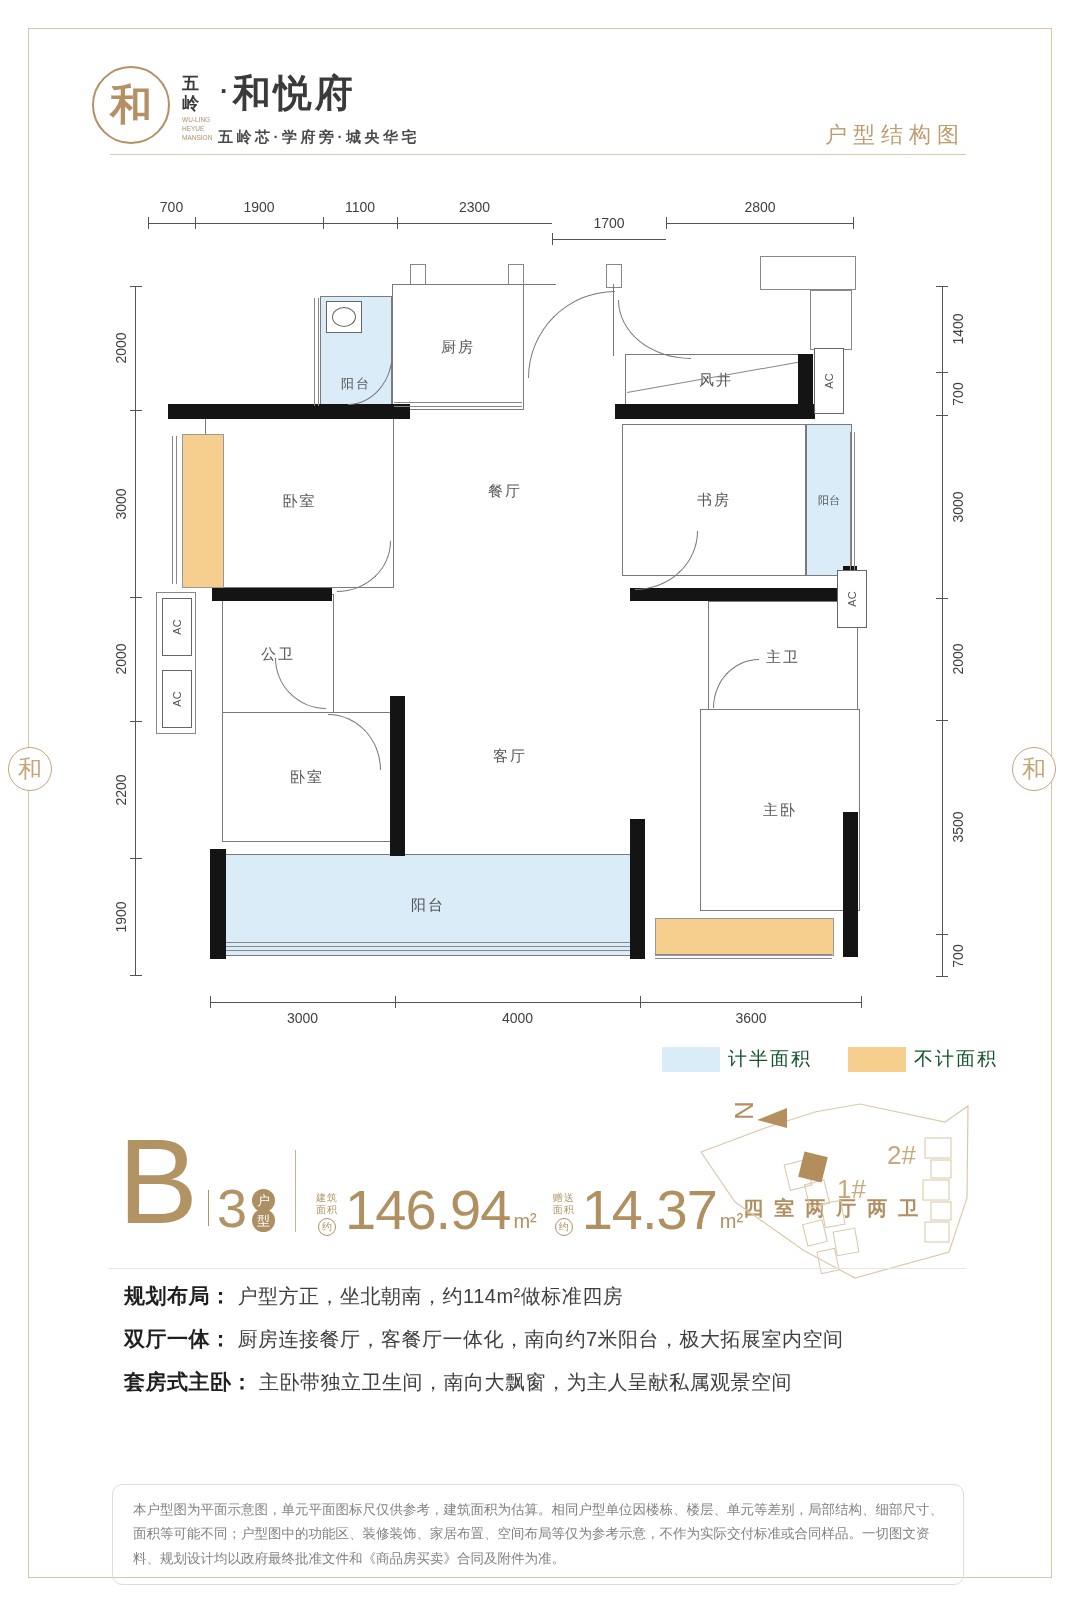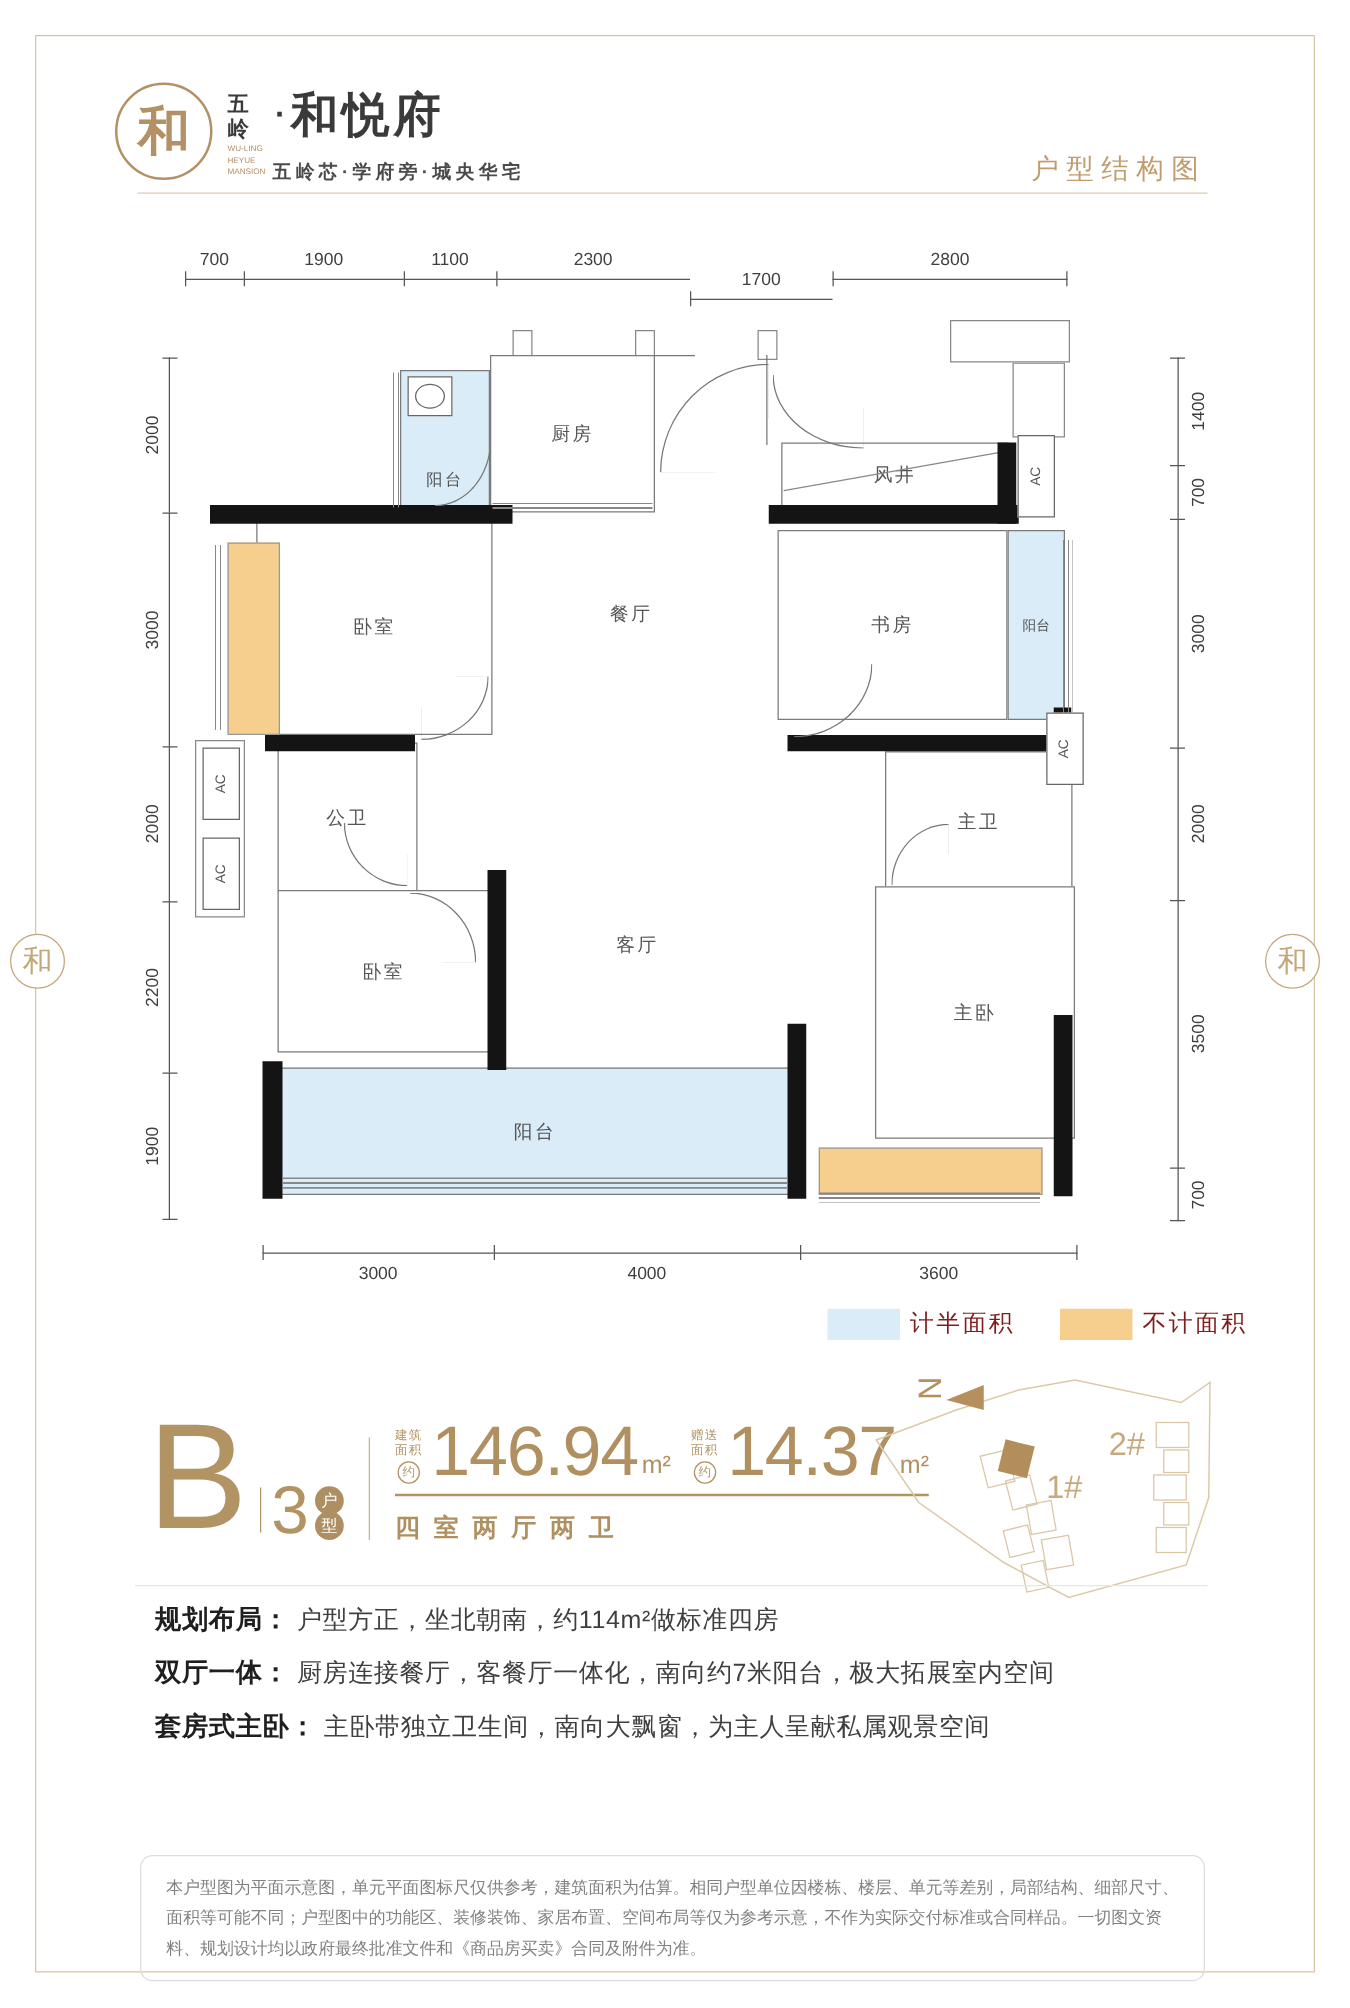--- a/index.html
+++ b/index.html
@@ -56,34 +56,34 @@
   .vseg .line{position:absolute;top:0;bottom:0;width:1px;background:#555;}
   .vseg .tick{position:absolute;height:1px;width:12px;background:#555;top:0;}
   .vseg .tick-b{top:auto;bottom:0;}
   .vseg span{position:absolute;top:50%;transform:translate(-50%,-50%) rotate(-90deg);
        font-size:14px;color:#3f3f3f;white-space:nowrap;}
   .dim-left .line{right:6px;} .dim-left .tick{right:0;} .dim-left span{left:9px;}
   .dim-right .line{left:6px;} .dim-right .tick{left:0;} .dim-right span{left:22px;}
   
   .legend{position:absolute;left:662px;top:1046px;display:flex;align-items:center;}
   .swatch{width:58px;height:25px;}
-  .legend .lab{font-size:19px;color:#7f1d1d;letter-spacing:2px;margin-left:8px;}
+  .legend .lab{font-size:19px;color:#14532d;letter-spacing:2px;margin-left:8px;}
   .legend .sp{width:36px;}
   
   .unit-row{position:absolute;left:118px;top:1126px;display:flex;align-items:flex-end;}
   .b-letter{font-size:120px;line-height:0.92;color:#B29363;}
   .b-num{display:flex;align-items:flex-end;margin-left:10px;padding-bottom:4px;}
   .b-bar{width:1px;height:36px;background:#B29363;margin:0 8px 6px 0;}
   .b-3{font-size:54px;line-height:0.9;color:#B29363;}
   .badge{display:flex;flex-direction:column;margin-left:5px;}
   .badge i{font-style:normal;width:23px;height:23px;border-radius:50%;background:#AE8F63;color:#fff;
        font-size:13px;display:flex;align-items:center;justify-content:center;}
   .badge i+i{margin-top:-3px;}
   .u-div{width:1px;height:82px;background:#CBB189;margin:0 20px 4px 20px;}
-  .areas{display:flex;flex-direction:column;}
+  .areas{display:flex;flex-direction:row;}
   .areas-row{display:flex;align-items:flex-end;}
   .mini{display:flex;flex-direction:column;align-items:center;}
   .mini b{font-weight:400;font-size:10px;color:#B29363;line-height:1.2;letter-spacing:1px;}
   .approx{width:16px;height:16px;border:1px solid #B29363;border-radius:50%;font-size:10px;color:#B29363;
        display:flex;align-items:center;justify-content:center;margin-top:2px;}
   .big-num{font-size:56px;line-height:0.95;color:#B09060;letter-spacing:-1px;margin:0 3px 0 7px;}
   .unit-m2{font-size:20px;color:#B09060;padding-bottom:3px;margin-right:16px;}
   .u-underline{height:2px;background:#B29363;margin-top:8px;}
   .layout-desc{font-size:20px;font-weight:600;letter-spacing:11px;color:#B09060;margin-top:12px;}
   

